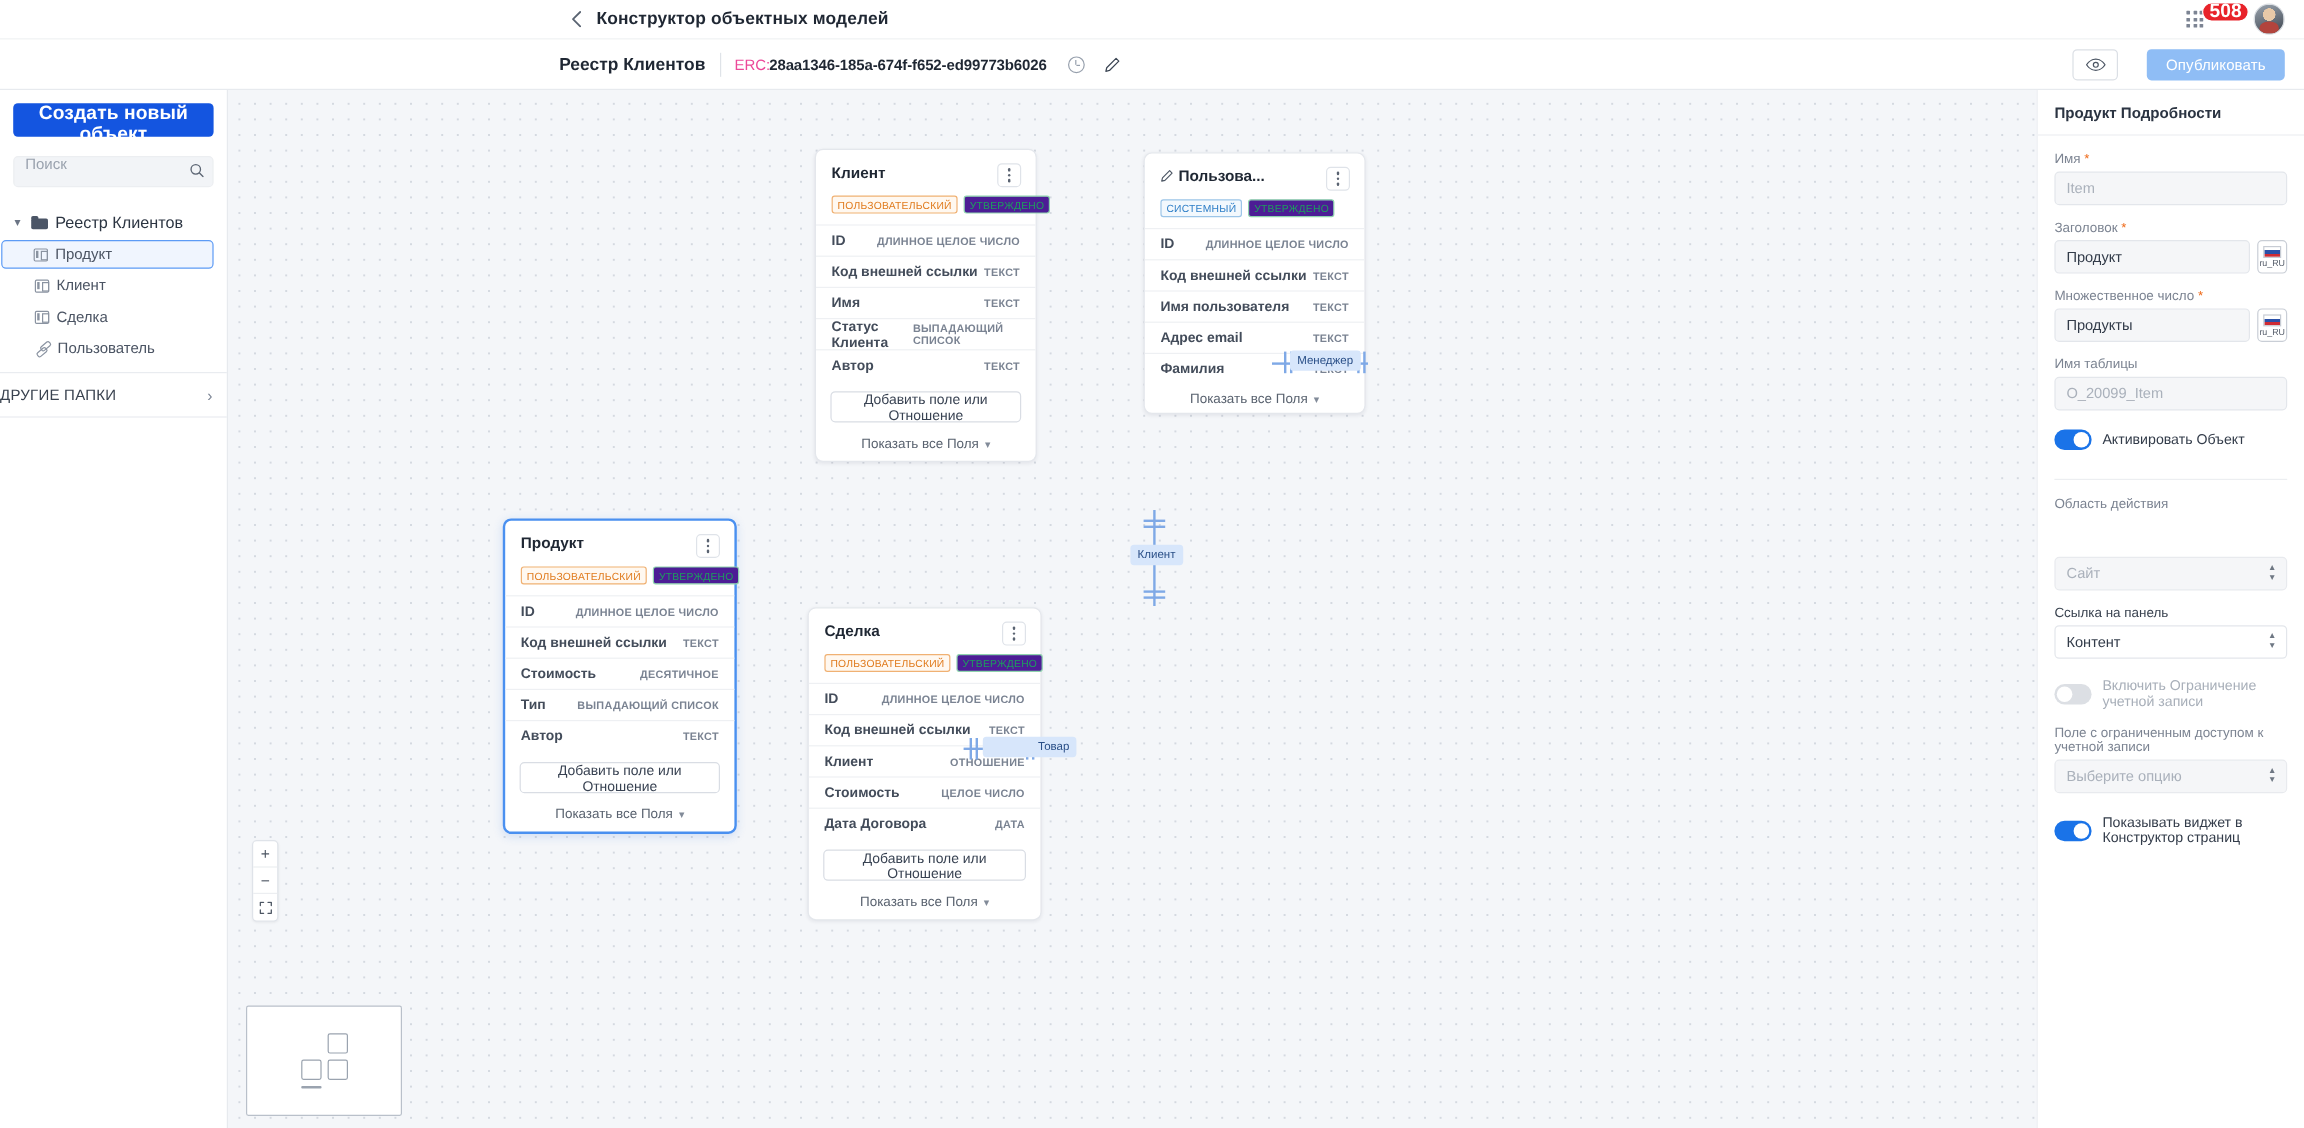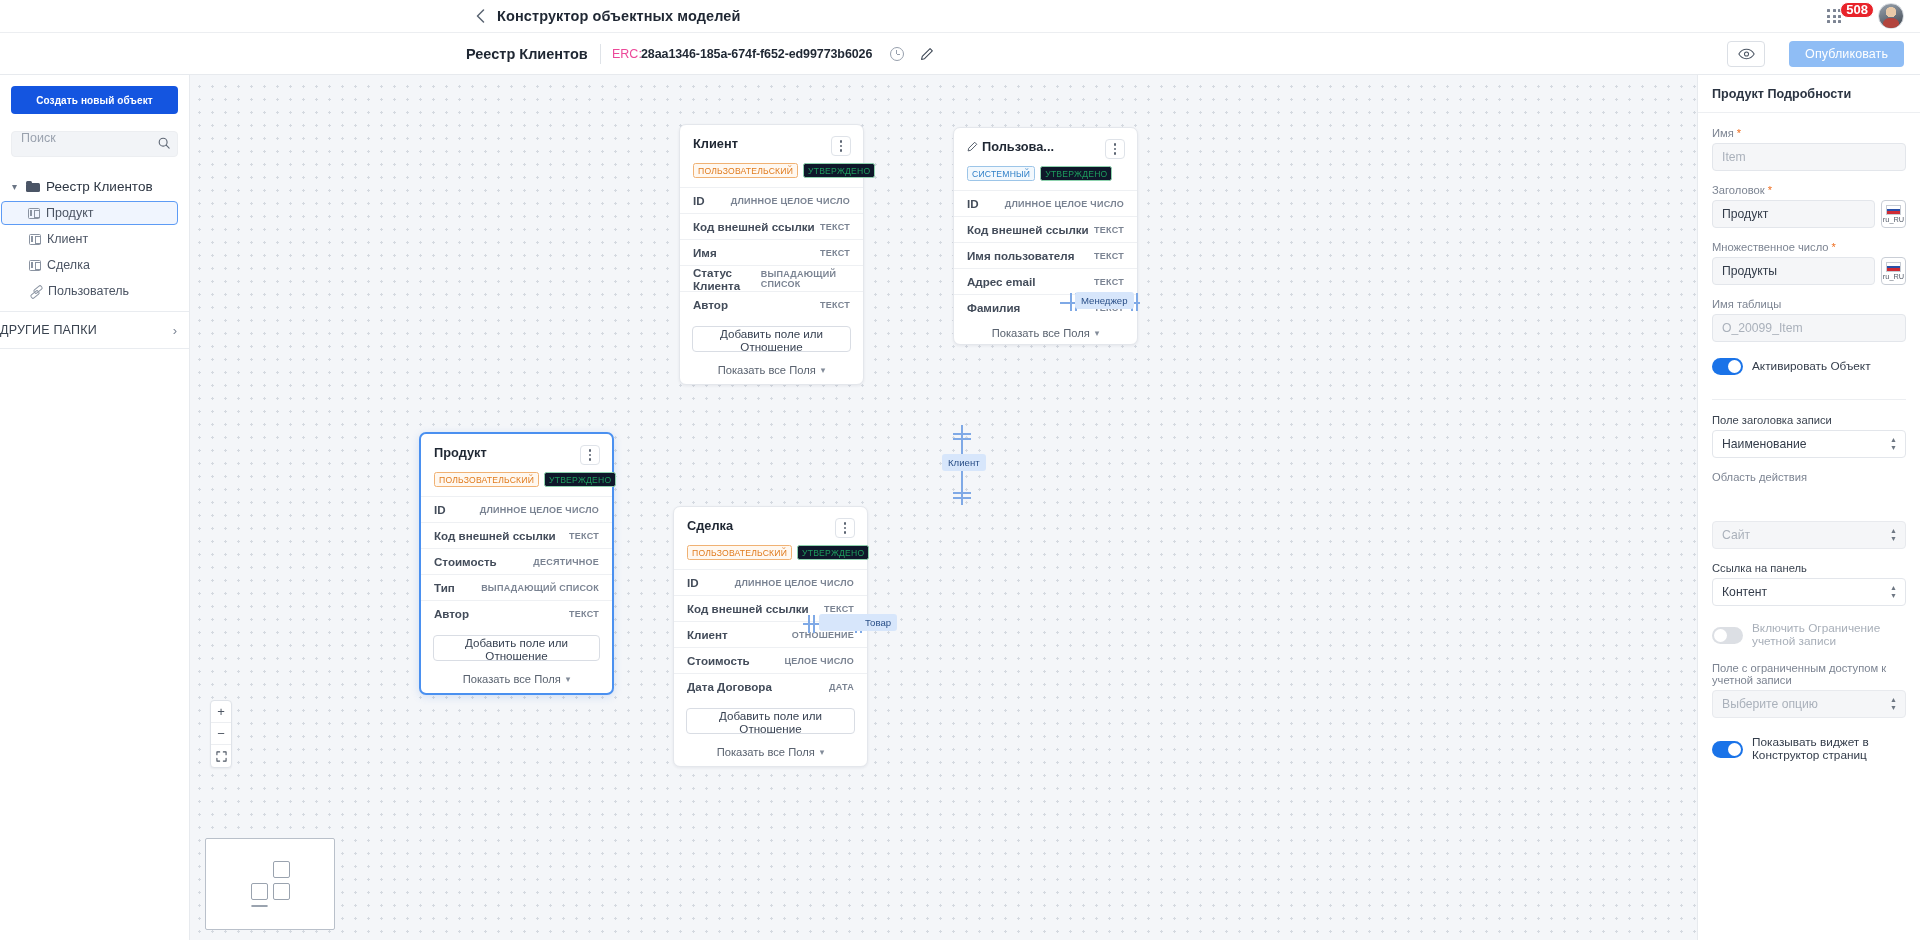--- a/index.html
+++ b/index.html
@@ -28,21 +28,21 @@
   }
   .topbar-right {
     position: absolute; right: 16px; top: 50%; transform: translateY(-50%);
     display: flex; align-items: center; gap: 2px;
   }
   .grid-icon { width: 22px; height: 22px; display: grid; grid-template-columns: repeat(3,3px);
     grid-template-rows: repeat(3,3px); gap: 2.5px; align-content: center; justify-content: center; cursor: pointer; }
   .grid-icon i { background: #7c8493; border-radius: .5px; display: block; width: 3px; height: 3px; }
   .badge-count {
     position: relative; margin-left: -7px; margin-top: -12px;
-    background: #e8232a; color: #fff; font-size: 13px; font-weight: 700;
+    background: #e8232a; color: #fff; font-size: 16px; font-weight: 700;
     border-radius: 9px; padding: 1px 5px 2px; line-height: 11px; z-index: 3;
     border: 1.5px solid #fff;
   }
   .avatar {
     width: 26px; height: 26px; border-radius: 50%; margin-left: 2px;
     background: radial-gradient(circle at 50% 34%, #e8c9a8 0 26%, rgba(0,0,0,0) 27%),
                 linear-gradient(160deg,#9aa3ad 0%,#6d7681 48%,#3d444d 100%);
     border: 1px solid #d9dde2; overflow: hidden; position: relative; cursor: pointer;
   }
   .avatar::after {
@@ -84,21 +84,21 @@
   
   .body-row { flex: 1 1 auto; display: flex; min-height: 0; }
 
   
   .sidebar {
     width: 190px; flex: 0 0 190px; background: #fff;
     border-right: 1px solid #e7eaee; display: flex; flex-direction: column; padding-top: 11px;
   }
   .create-btn {
     margin: 0 11px; height: 28px; background: #1455e0; color: #fff;
-    border: none; border-radius: 4px; font-size: 10px; font-weight: 700;
+    border: none; border-radius: 4px; font-size: 16px; font-weight: 700;
     font-family: inherit; cursor: pointer; letter-spacing: .1px;
   }
   .search-wrap { margin: 14px 11px 0; position: relative; }
   .search-input {
     width: 100%; height: 26px; background: #f2f4f7; border: 1px solid #eceef1;
     border-radius: 4px; padding: 0 26px 12px 9px; font-size: 12.5px; color: #3c4654;
     font-family: inherit; outline: none;
   }
   .search-input::placeholder { color: #9aa2ae; }
   .search-ic {
@@ -164,21 +164,21 @@
   .card-title { font-size: 12.8px; font-weight: 700; color: #1f2733; display:flex; align-items:center; gap:4px; }
   .kebab {
     width: 20px; height: 20px; border: 1px solid #dfe3e9; border-radius: 4px; background: #fff;
     display: flex; flex-direction: column; align-items: center; justify-content: center; gap: 2px; cursor: pointer;
   }
   .kebab i { width: 2.4px; height: 2.4px; border-radius: 50%; background: #5a6371; display:block; }
   .tags { display: flex; gap: 5px; margin-top: 7px; }
   .tag { font-size: 8.6px; letter-spacing: .2px; padding: 1.5px 4px; border-radius: 2.5px; white-space: nowrap; }
   .tag.user { color: #e07b1e; border: 1px solid #f0b173; background: #fff8f0; }
   .tag.sys  { color: #2f7fc7; border: 1px solid #9cc5e8; background: #f2f8fd; }
-  .tag.ok   { color: #1e9d5e; border: 1px solid #8ed3ae; background: #0f172a; }
+  .tag.ok   { color: #1e9d5e; border: 1px solid #8ed3ae; background: #4c1d95; }
   .field {
     display: flex; align-items: center; justify-content: space-between;
     padding: 0 13px; height: 26px; border-top: 1px solid #eef0f3;
     font-size: 11.6px; color: #434c5a; font-weight: bold;
   }
   .field .ftype { font-size: 9px; letter-spacing: .25px; color: #7a8392; text-transform: uppercase; }
   .card-actions { padding: 9px 12px 5px; }
   .add-field-btn {
     width: 100%; height: 26px; background: #fff; border: 1px solid #d9dde4; border-radius: 4px;
     font-size: 11.6px; color: #384252; font-family: inherit; cursor: pointer;
@@ -632,30 +632,20 @@
           <input class="finput disabled" readonly="" value="O_20099_Item" style="">
         </div>
 
         <div class="toggle-row">
           <span class="toggle"></span>
           <span class="toggle-label">Активировать Объект</span>
         </div>
 
         <div class="sep-line"></div>
 
-        <div class="fgroup">
-          <span class="flabel strong">Поле заголовка записи</span>
-          <div class="fselect">
-            <span>Наименование</span>
-            <span class="updown">
-                <span>▲</span>
-                <span>▼</span>
-              </span>
-          </div>
-        </div>
 
         <div class="fgroup">
           <span class="flabel">Область действия</span>
           <div class="fselect disabled">
             <span>Сайт</span>
             <span class="updown">
                 <span>▲</span>
                 <span>▼</span>
               </span>
           </div>

